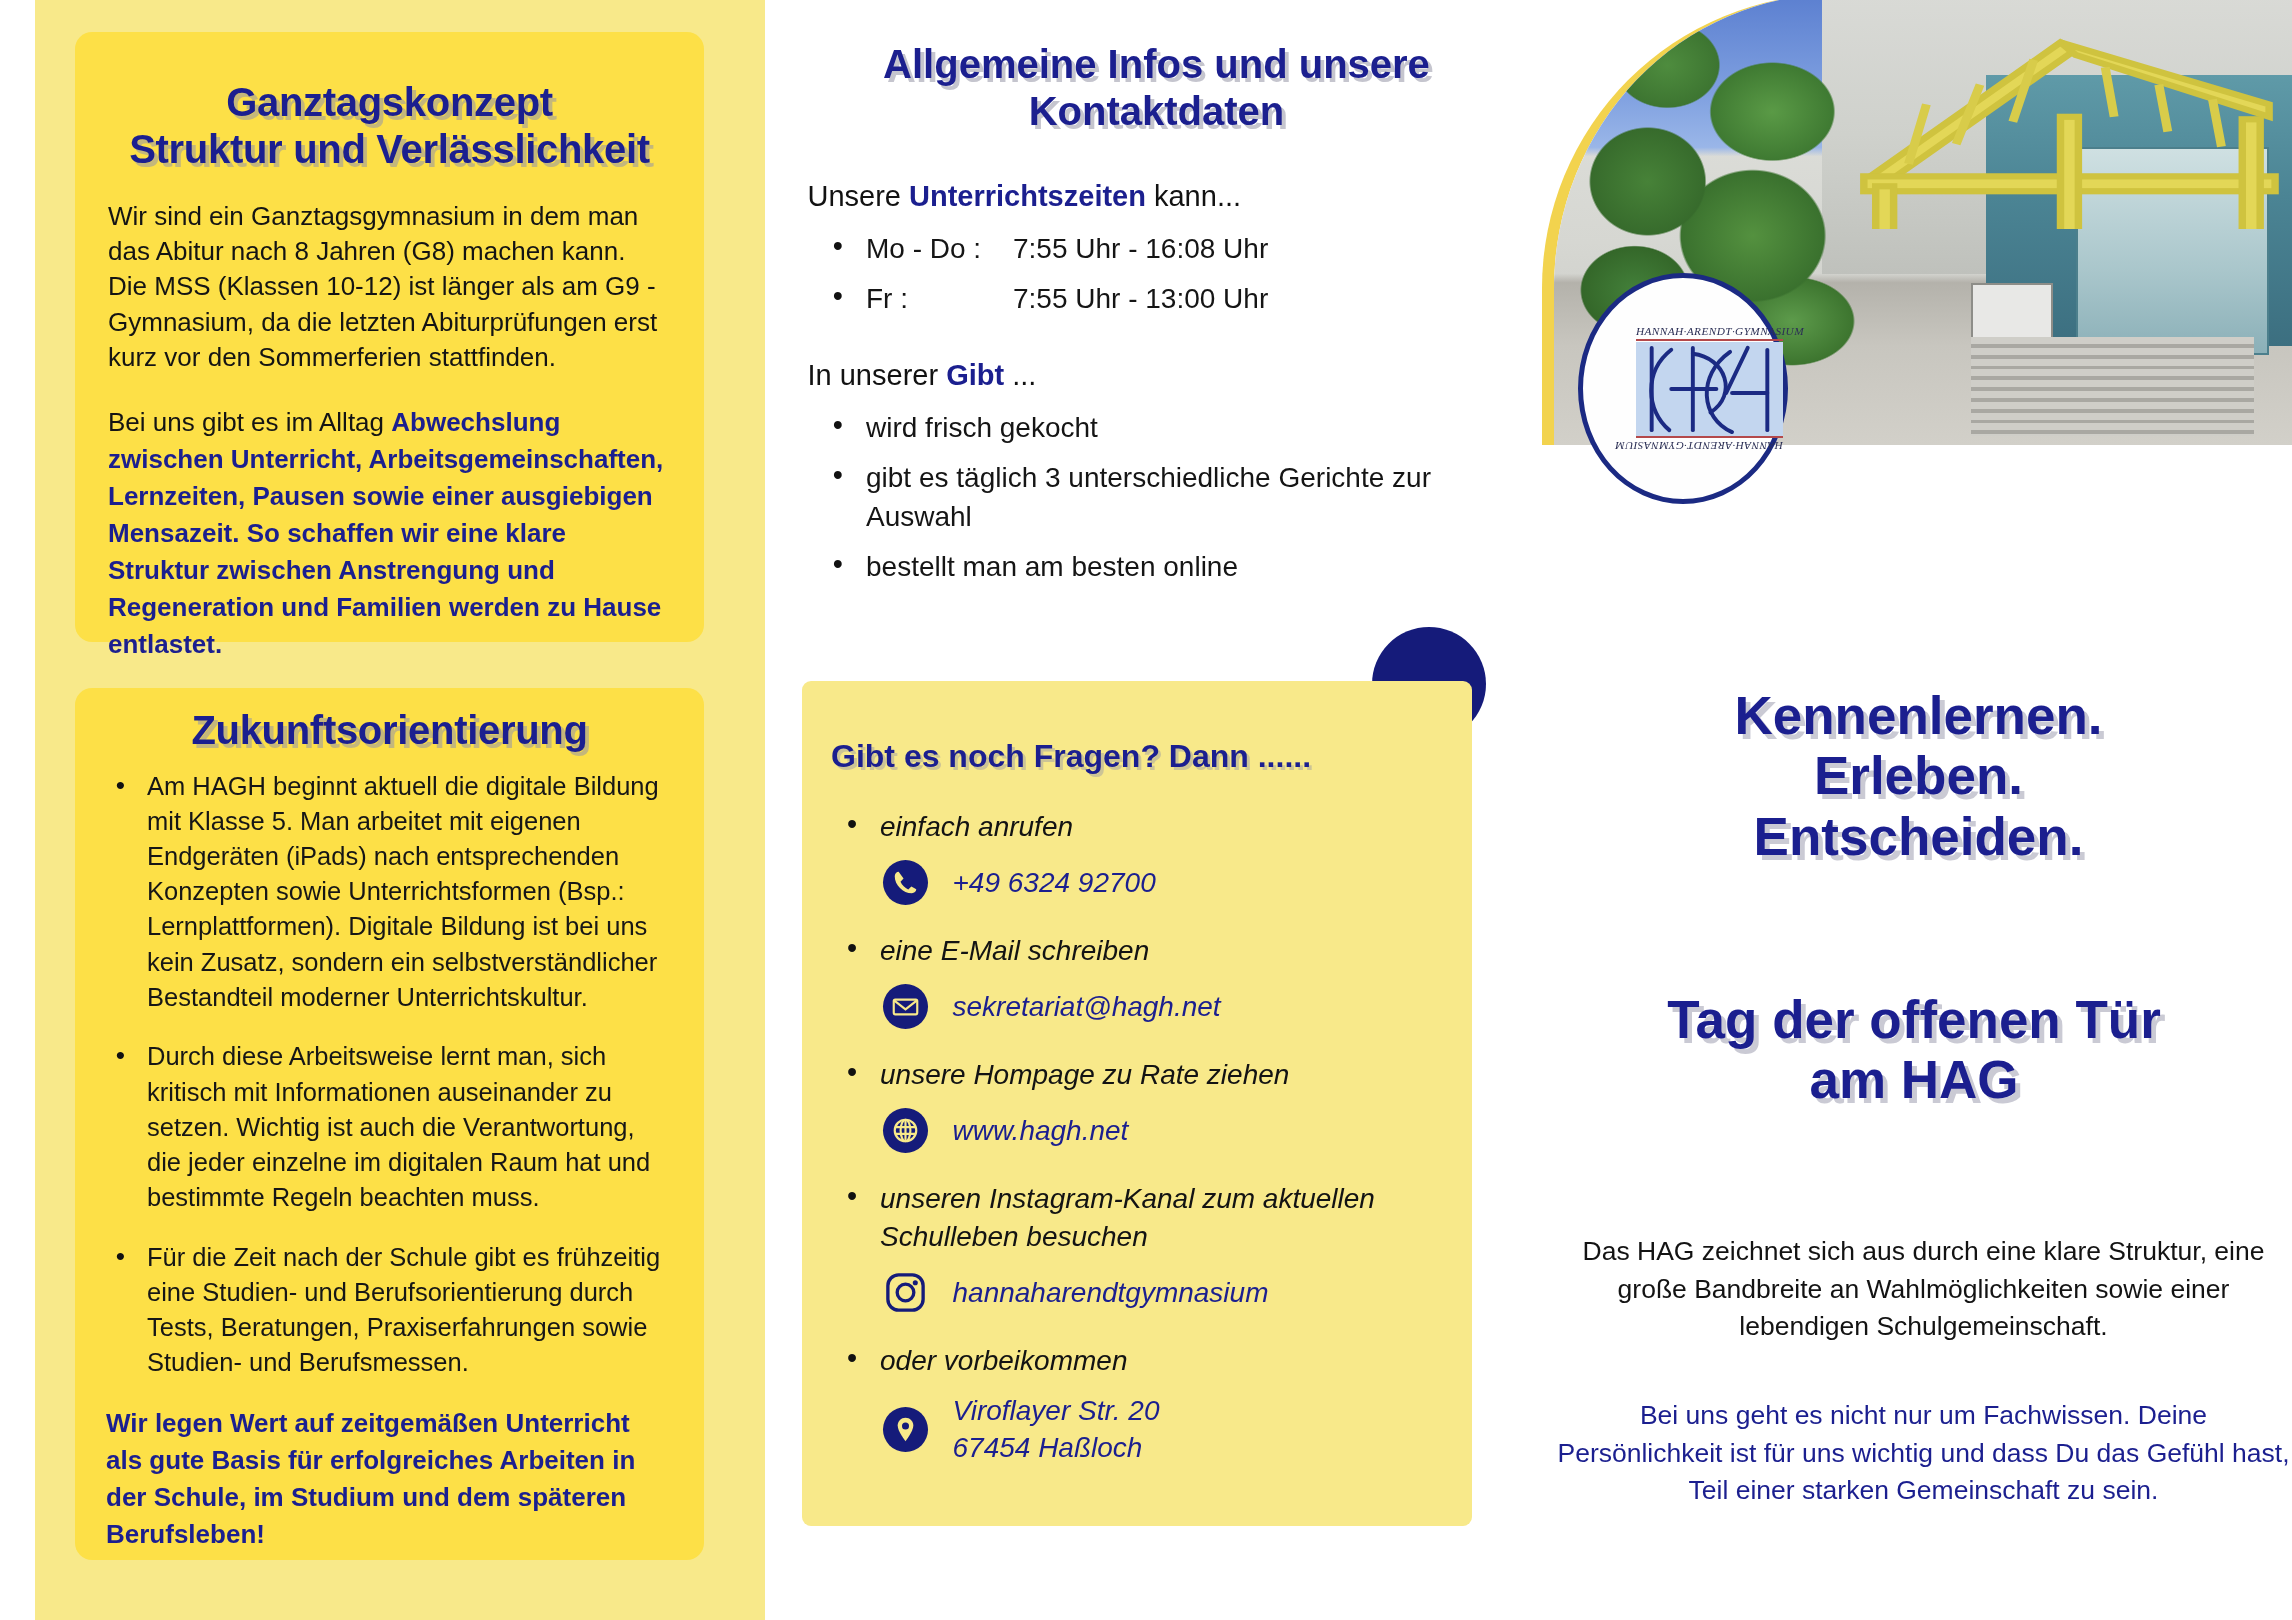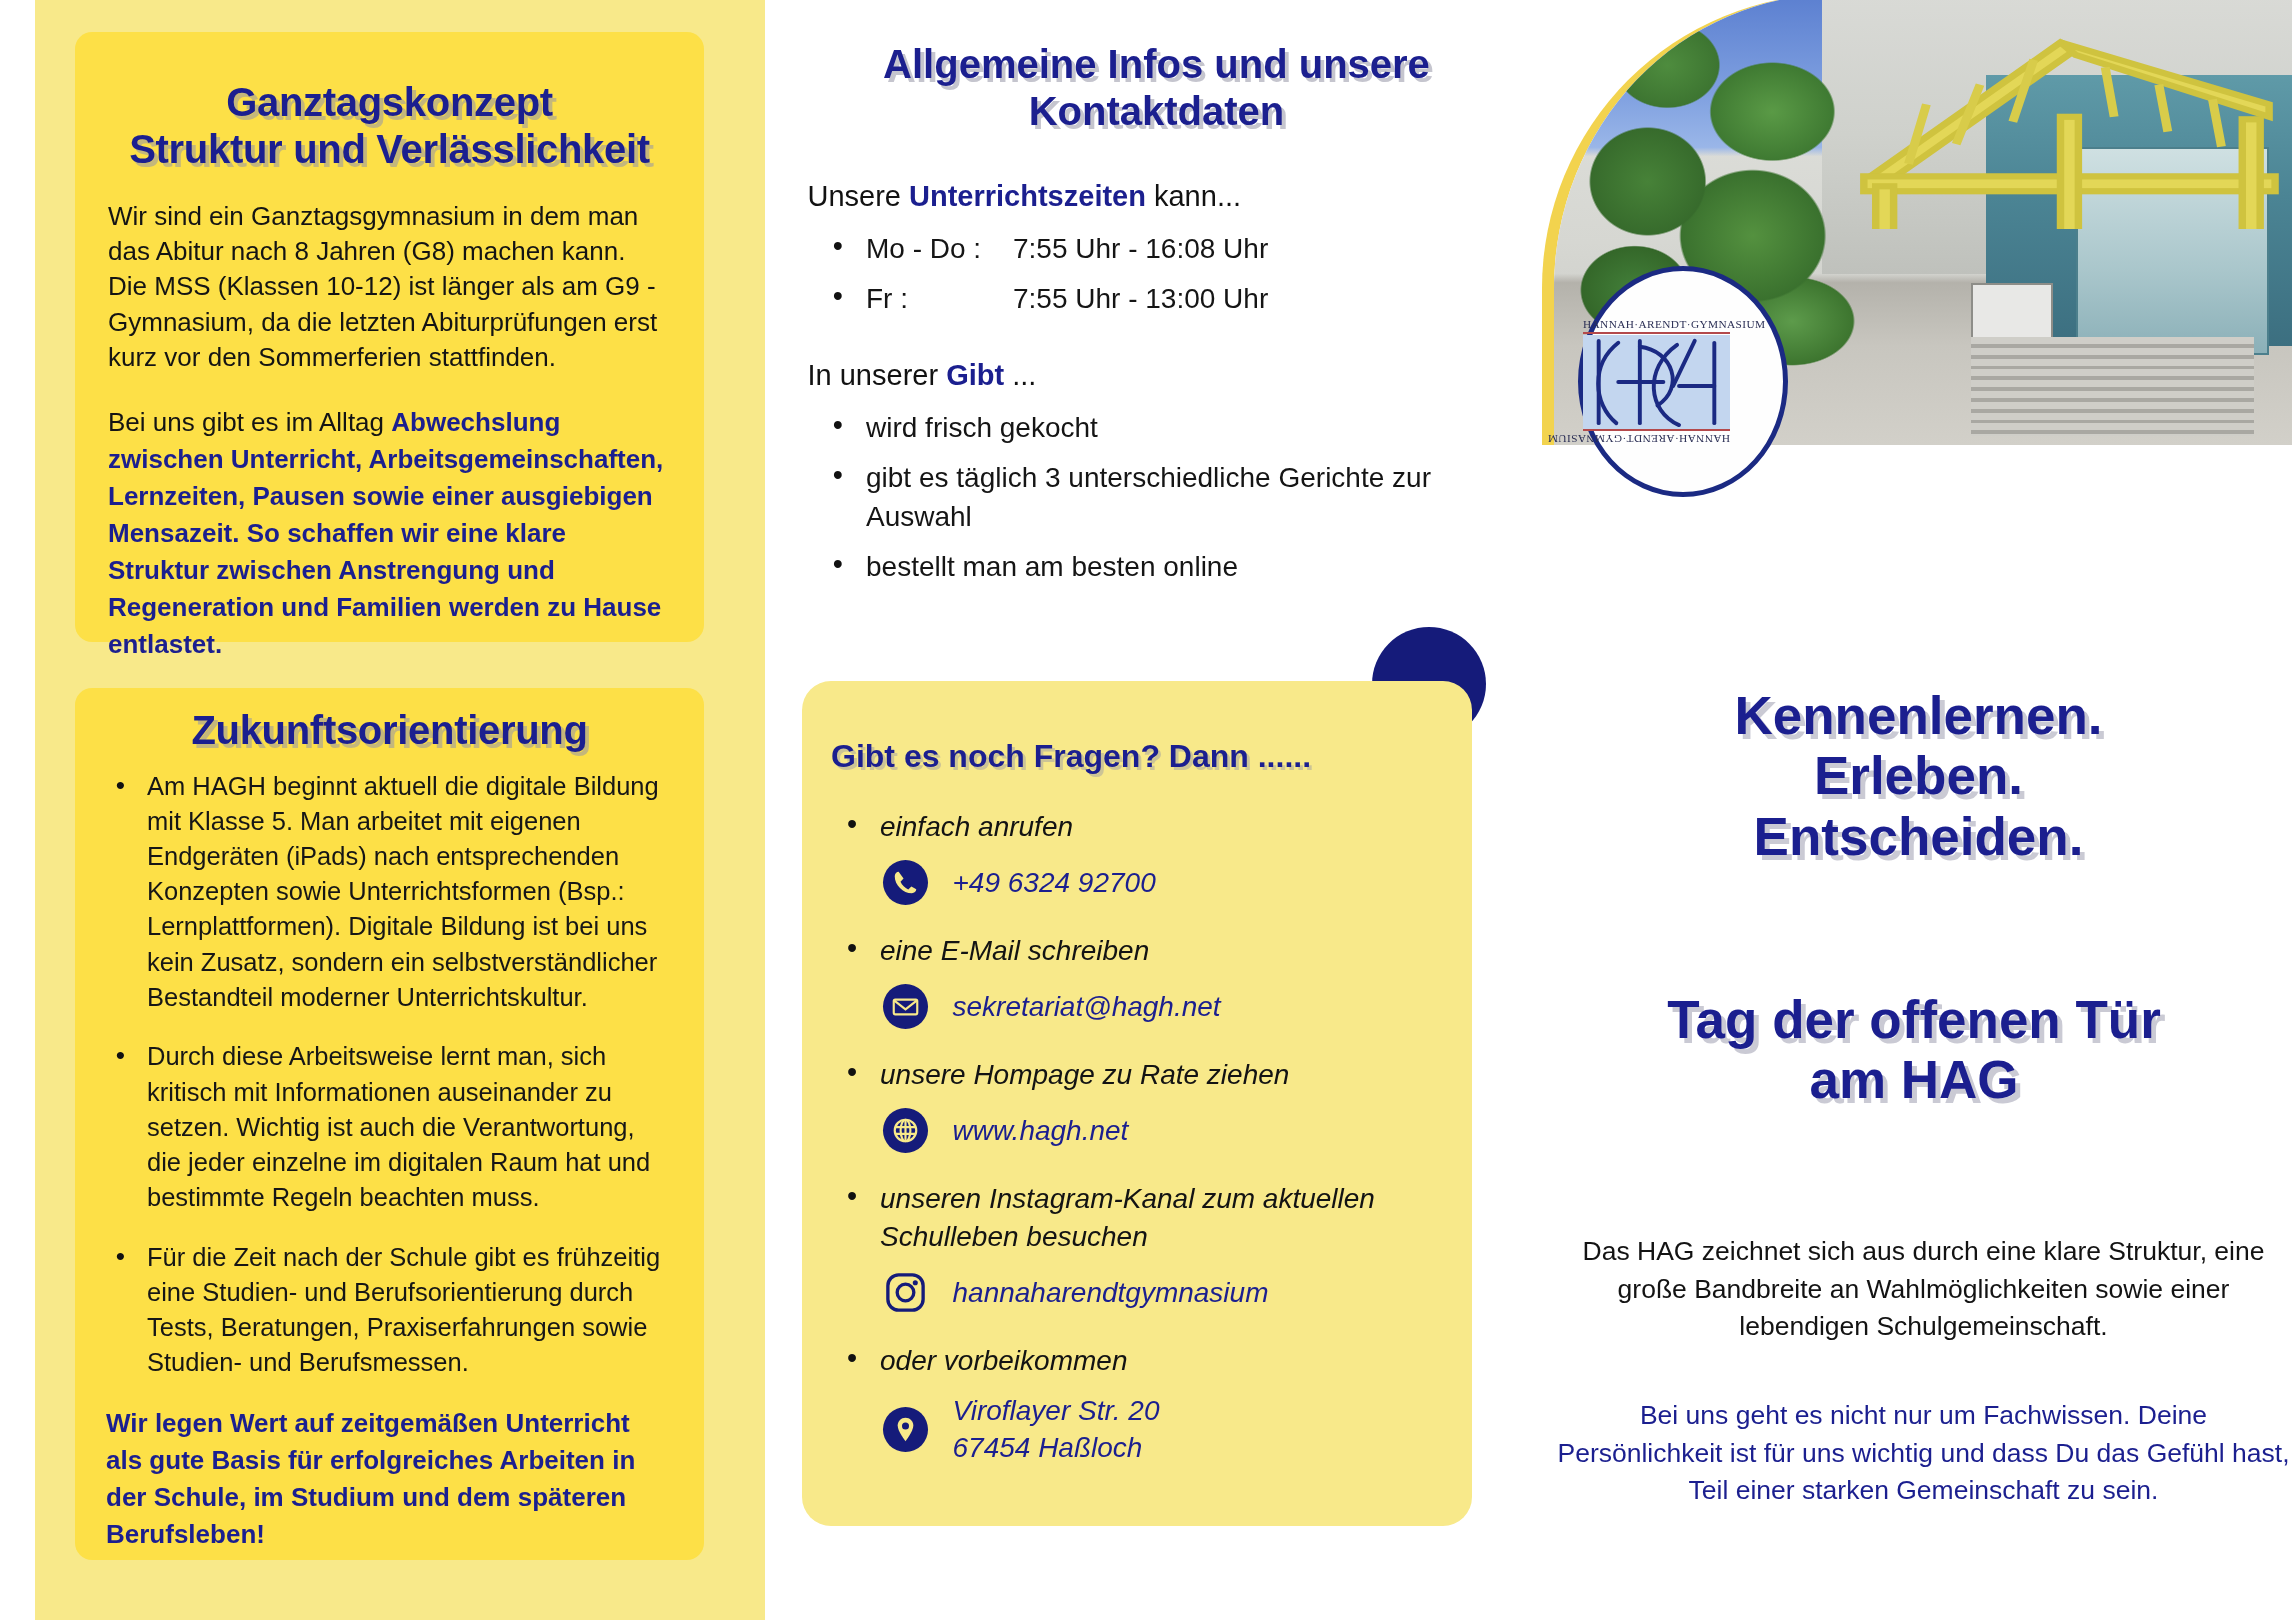--- a/index.html
+++ b/index.html
@@ -72,21 +72,21 @@
 
   
   .navy-dot {
     position: absolute; left: 1372px; top: 627px; width: 114px; height: 114px;
     border-radius: 50%; background: #151b7a;
   }
 
   
   .contact-box {
     position: absolute; left: 802px; top: 681px; width: 670px; height: 845px;
-    background: #f8e98a; border-radius: 29px; overflow: hidden; padding: 0 0 0 0;
+    background: #f8e98a; border-radius: 9px; overflow: hidden; padding: 0 0 0 0;
   }
   .contact-title {
     color: #1b1f8f; font-weight: bold; font-size: 32px;
     text-shadow: 2.9px 2.9px 0 rgba(150,150,165,.45);
     padding: 57px 0 0 29px;
   }
   ul.contact-list { list-style: none; margin-top: 33px; padding-left: 37px; }
   ul.contact-list > li { position: relative; margin-bottom: 5.9px; font-style: italic; }
   .c-label {
     position: relative; padding-left: 41px; font-size: 28px; color: #131313; line-height: 1.35;
@@ -155,24 +155,24 @@
   .steps {
     position:absolute; right: 6%; bottom: 2%; width: 38%; height: 22%;
     background: repeating-linear-gradient(180deg,#cfcec8 0 6.9px,#a9a8a2 6.9px 10.8px);
   }
   .board {
     position:absolute; left: 56%; bottom: 10%; width: 11%; height: 26%;
     background:#e8e8e6; border: 2.9px solid #8d8d88;
   }
 
   .logo-circle {
-    position: absolute; left: 1578px; top: 266px;
+    position: absolute; left: 1578px; top: 273px;
     width: 210px; height: 231px; border-radius: 50%;
     background: #fefefe; border: 5.9px solid #1b2a83;
-    display: flex; align-items: center; justify-content: flex-start;
+    display: flex; align-items: center; justify-content: flex-end; font-style: italic;
   }
   .logo-inner { width: 147px; position: relative; text-align:center; }
   .logo-word {
     font-size: 11.3px; letter-spacing: 0.4px; color: #2b2f55;
     font-family: "Liberation Serif", serif; white-space: nowrap;
   }
   .logo-rule { height: 2px; background: #b4494b; margin: 2px 0 0 0; }
   .logo-mark {
     position: relative; height: 94px; background: #c3d6ef; margin-top: 1px;
   }

